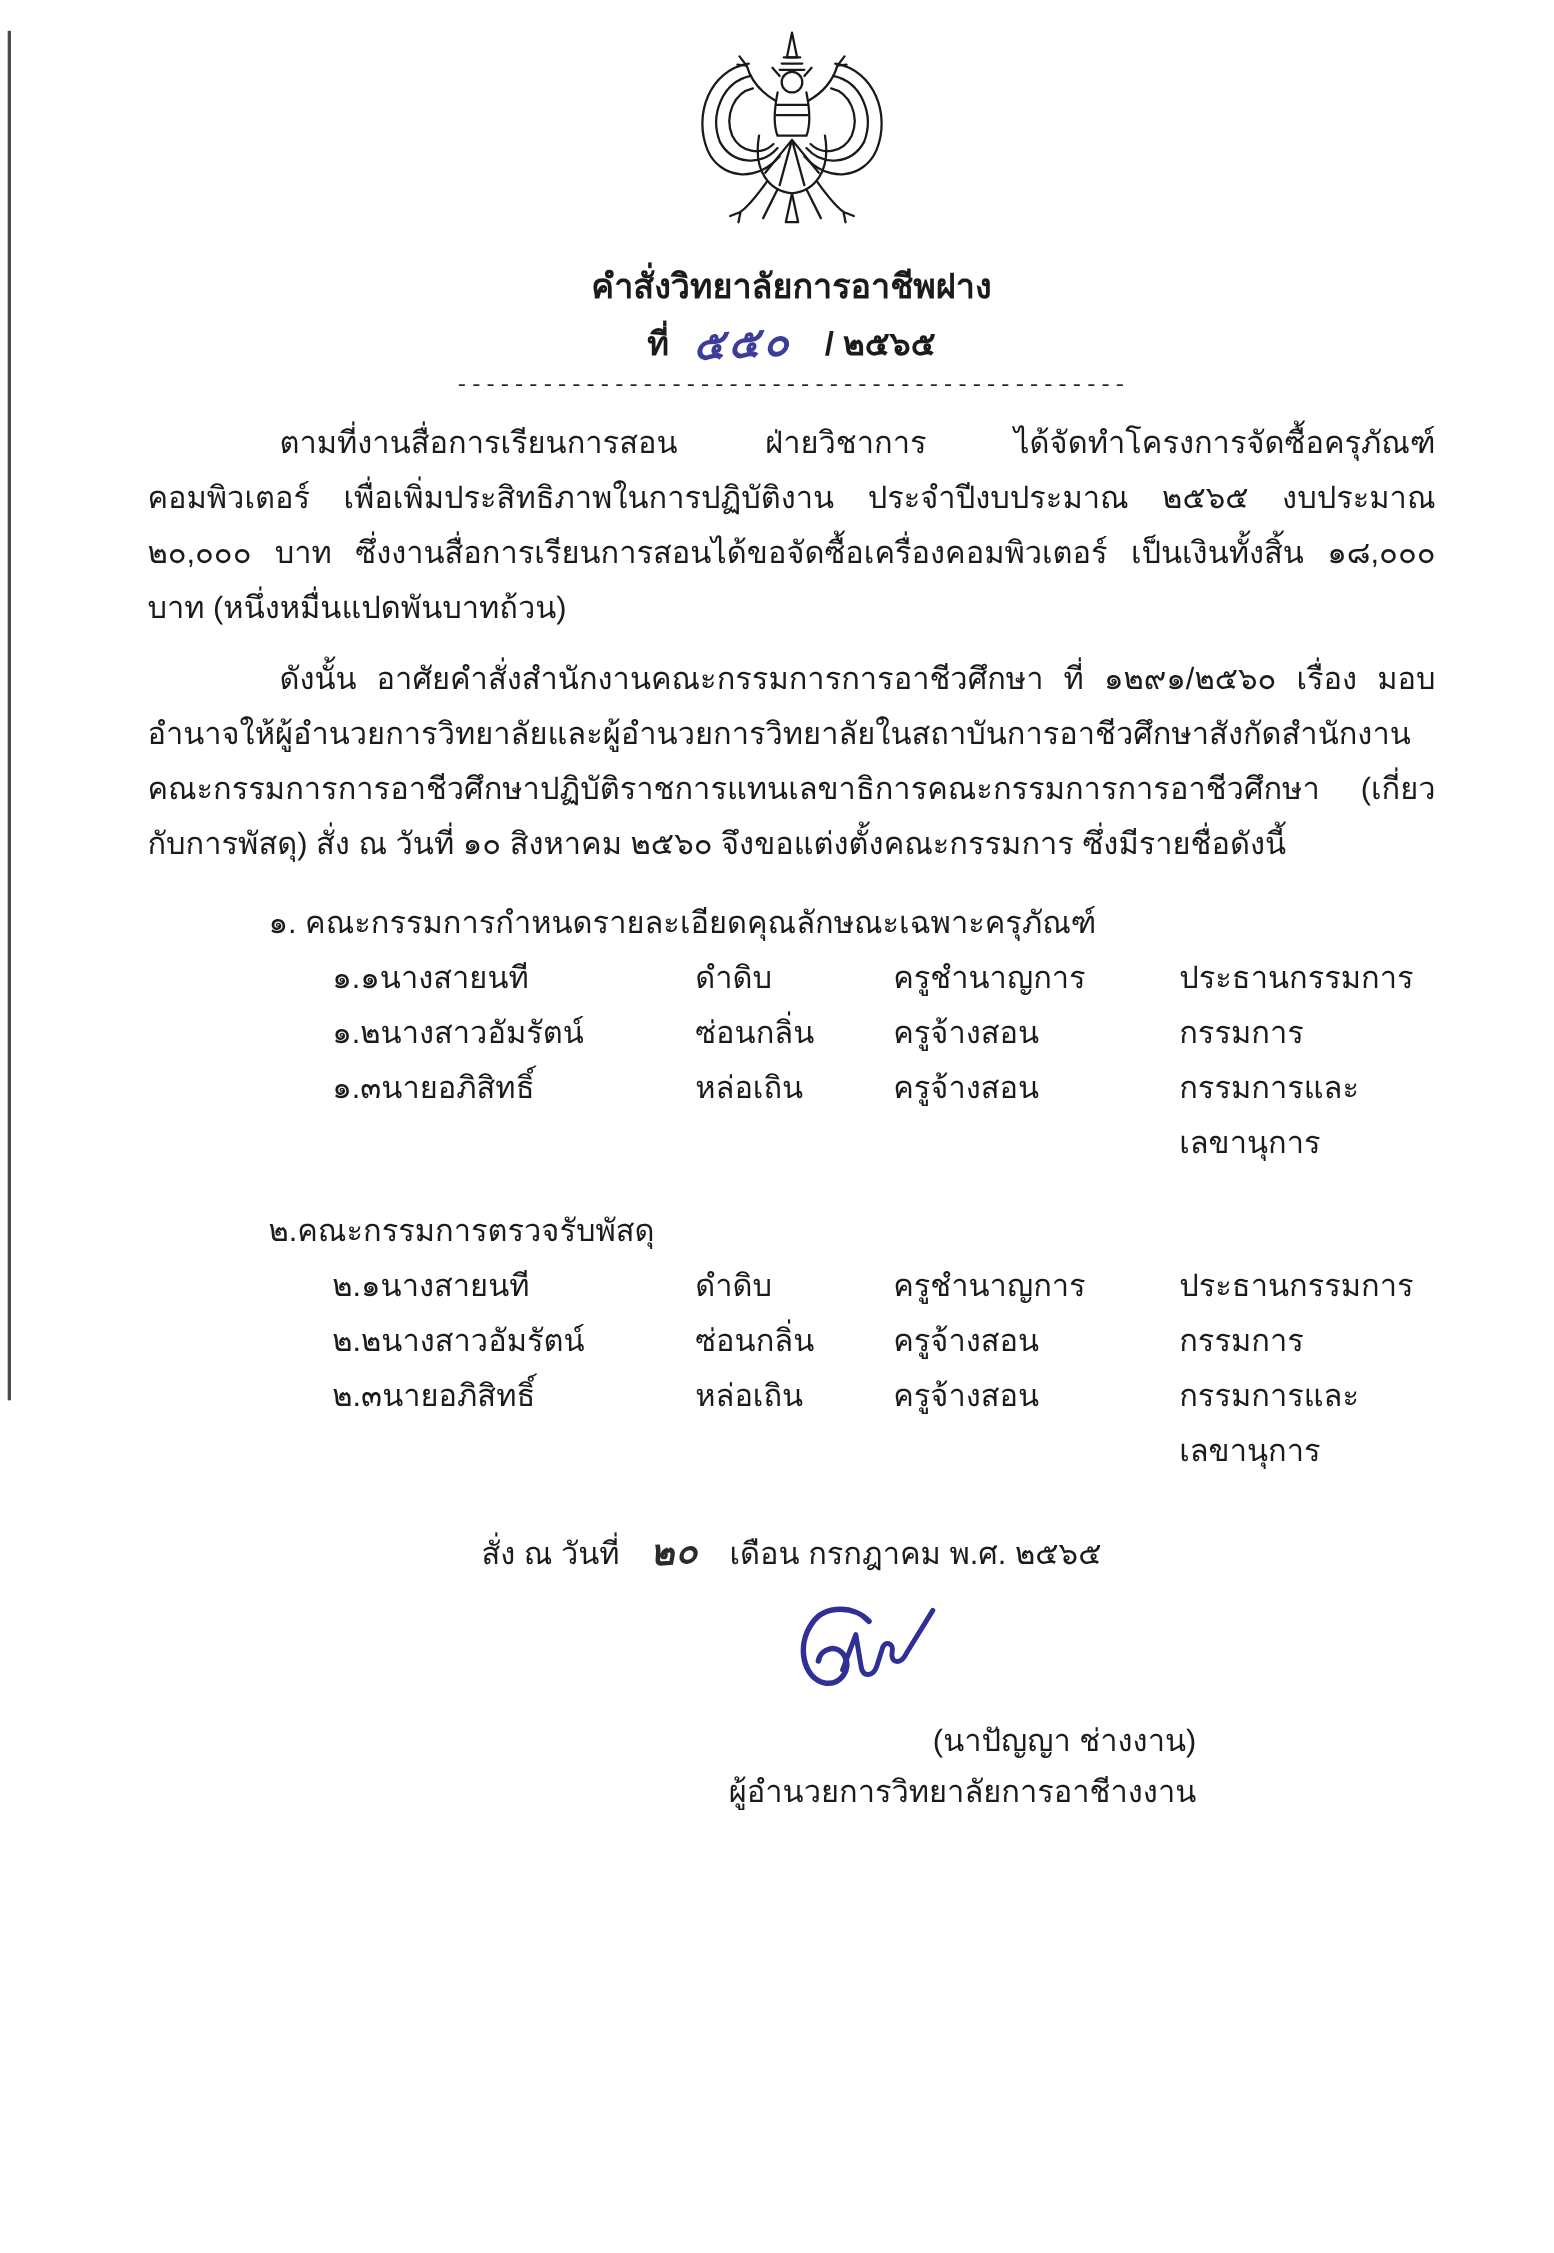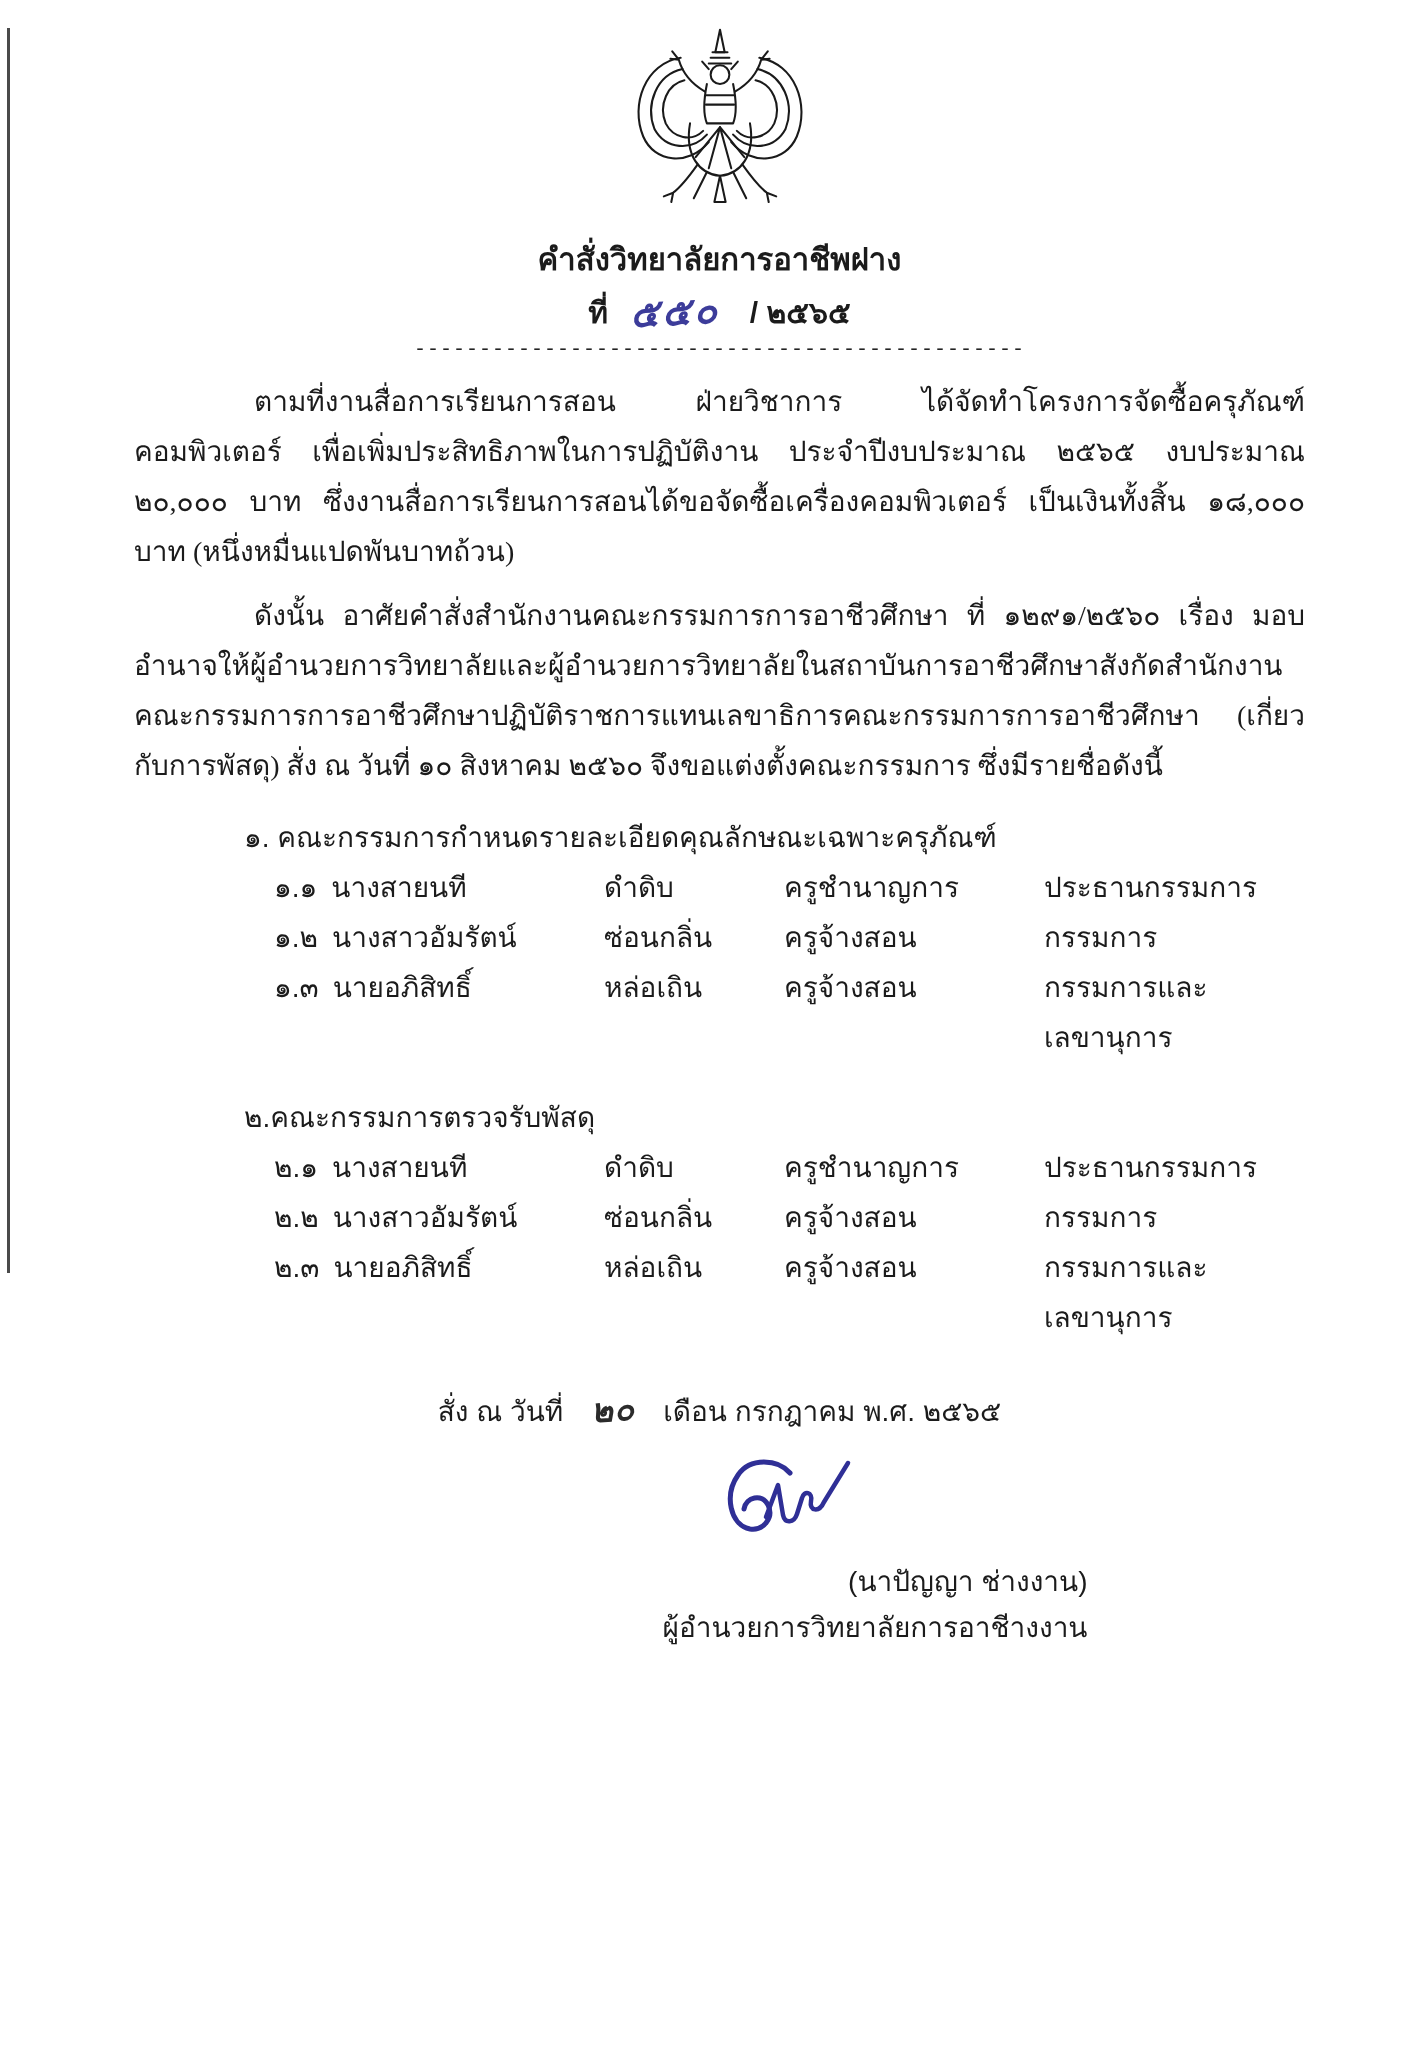--- a/index.html
+++ b/index.html
@@ -31,28 +31,28 @@
     display:inline-block;color:#2b2b2b;font-size:33px;font-weight:600;
     transform:rotate(-4deg);margin:0 20px;font-style:italic;letter-spacing:1px;
   }
   .subject{margin-top:4px;}
   .divider{
     text-align:center;font-size:20px;letter-spacing:1px;color:#222;
     line-height:26px;margin-top:2px;font-family:"Liberation Mono","DejaVu Sans Mono",monospace;
   }
   .para{
     font-size:28px;line-height:50px;text-align:justify;
-    text-indent:120px;margin:0;font-family:Liberation Serif, serif;
+    text-indent:120px;margin:0;
   }
   .p1{margin-top:14px;}
   .p2{margin-top:14px;}
   .sec-head{font-size:28px;line-height:50px;margin:22px 0 0 110px;}
   .sec-head-2{margin-top:30px;}
   .mrow{display:flex;font-size:28px;line-height:50px;padding-left:140px;}
-  .c-name{width:330px;display:inline-flex;gap:14px;}
+  .c-name{width:330px;display:inline-flex;margin-left:28px;}
   .c-surname{width:180px;}
   .c-pos{width:260px;}
   .c-role{flex:1;}
   .closing{margin-top:30px;}
   .order-date{
     text-align:center;font-size:28px;line-height:50px;margin-top:42px;
   }
   .order-date .seg{margin:0 8px;}
   .sig-block{
     width:540px;margin:14px auto 0 auto;transform:translateX(98px);

